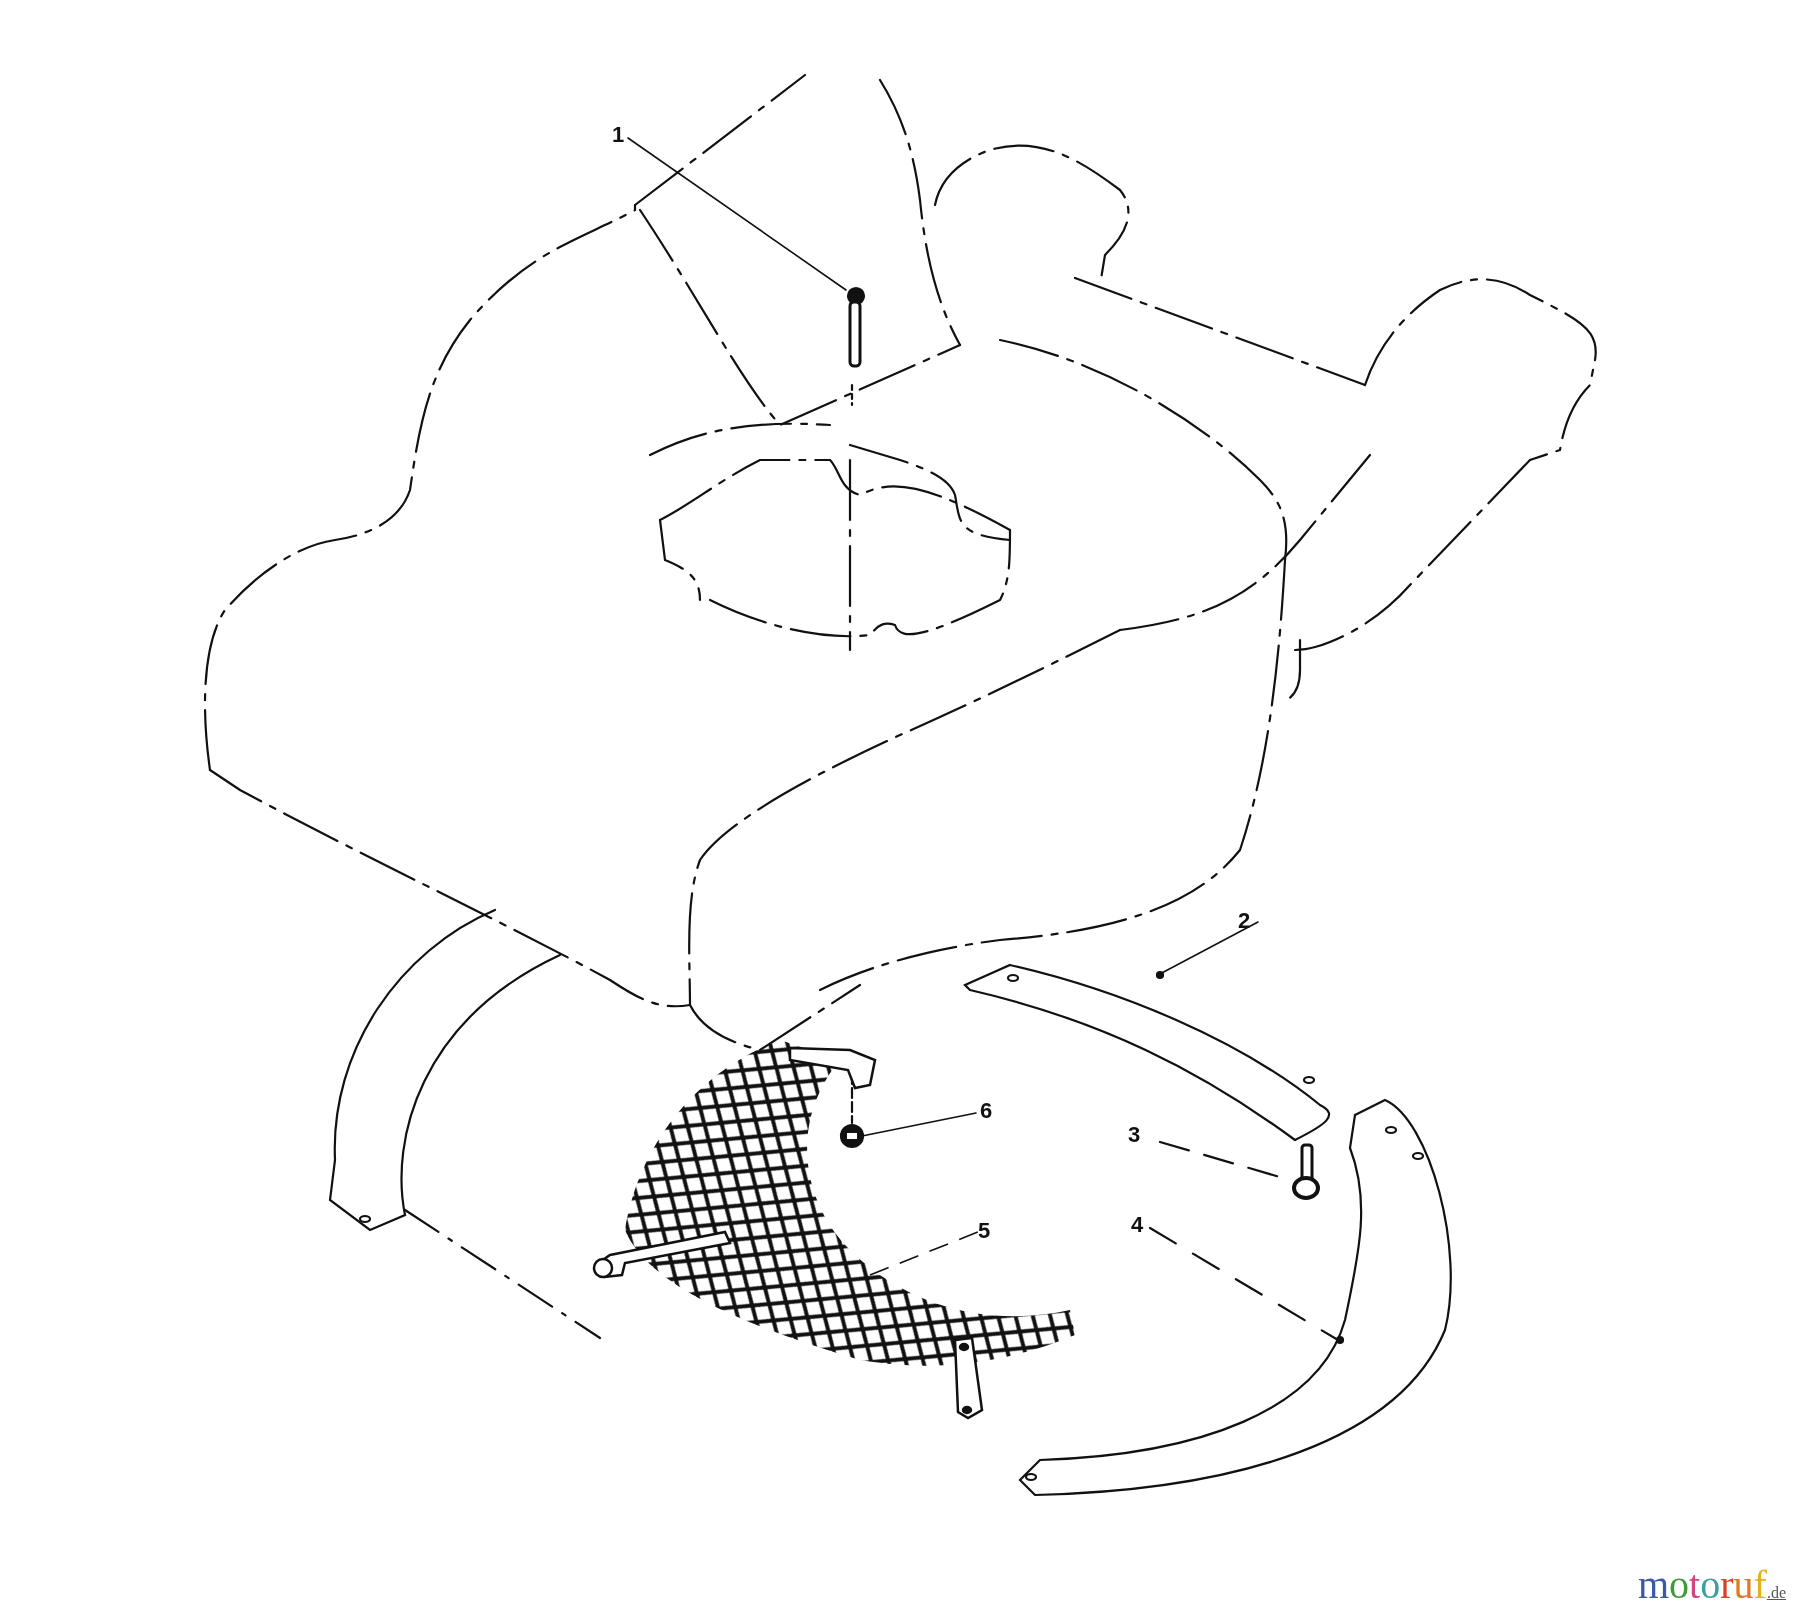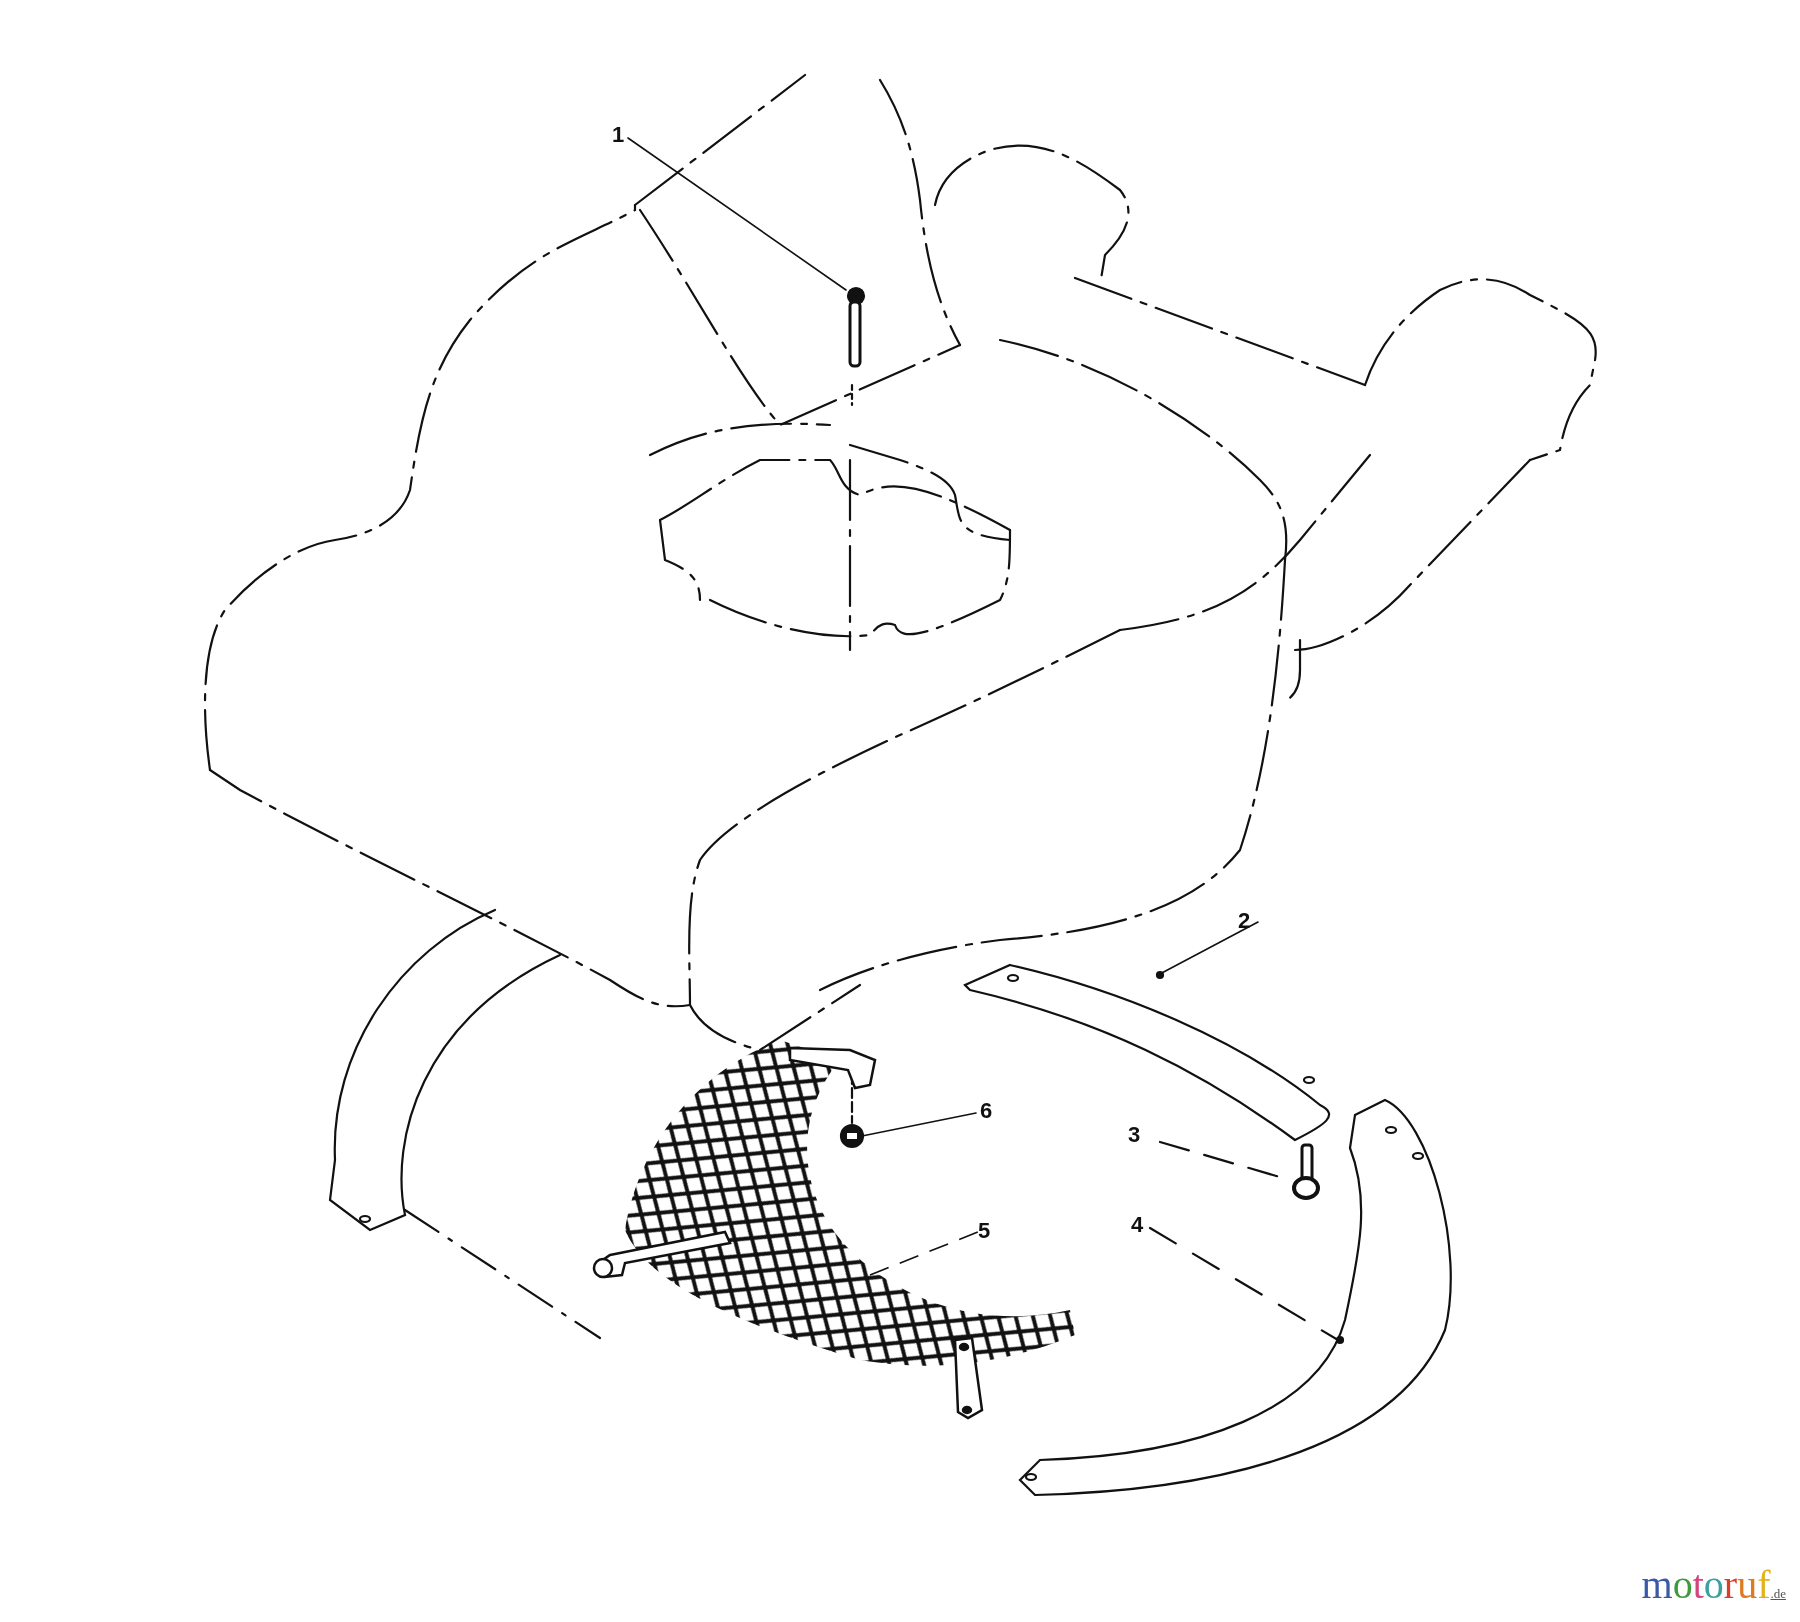--- a/index.html
+++ b/index.html
@@ -1,20 +1,20 @@
 <!DOCTYPE html>
 <html><head>
 <meta charset="utf-8">
 <style>
   html, body { margin:0; padding:0; background:#ffffff; }
   body { width:1800px; height:1622px; position:relative; overflow:hidden; font-family:"Liberation Sans", sans-serif; }
   #diagram { position:absolute; left:0; top:0; width:1800px; height:1622px; }
   .label { position:absolute; font-family:"Liberation Sans", sans-serif; font-weight:bold; font-size:22px; color:#111; line-height:1; }
   .watermark { position:absolute; right:14px; bottom:14px; font-family:"Liberation Serif", serif; font-size:40px; letter-spacing:0px; }
-  .watermark .tld { font-size:13px; color:#555;text-decoration:underline; }
+  .watermark .tld { font-size:16px; color:#555;text-decoration:underline; }
   .w1{color:#3a5aa8}.w2{color:#3f9a3a}.w3{color:#d2457e}.w4{color:#3aa0a0}.w5{color:#d8402a}.w6{color:#e07a1f}.w7{color:#e3b21a}
 </style>
 </head>
 <body>
 
 <svg id="diagram" viewBox="0 0 1800 1622" xmlns="http://www.w3.org/2000/svg">
   <g fill="none" stroke="#111" stroke-width="2.2" stroke-linecap="round">
 
     <g stroke-dasharray="60 10 6 10">
       <path d="M210 770 C200 700 205 640 225 610 C260 570 300 545 335 540 C370 535 400 520 410 490 C420 420 430 370 470 320 C530 250 580 240 635 210 L635 205"></path>

